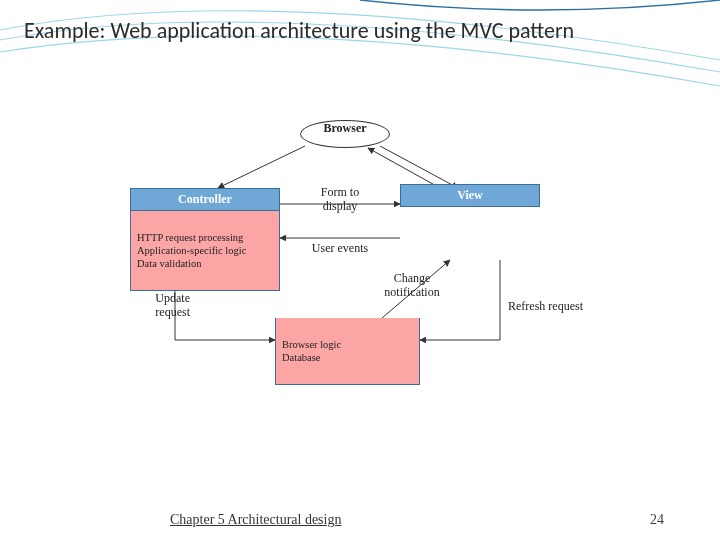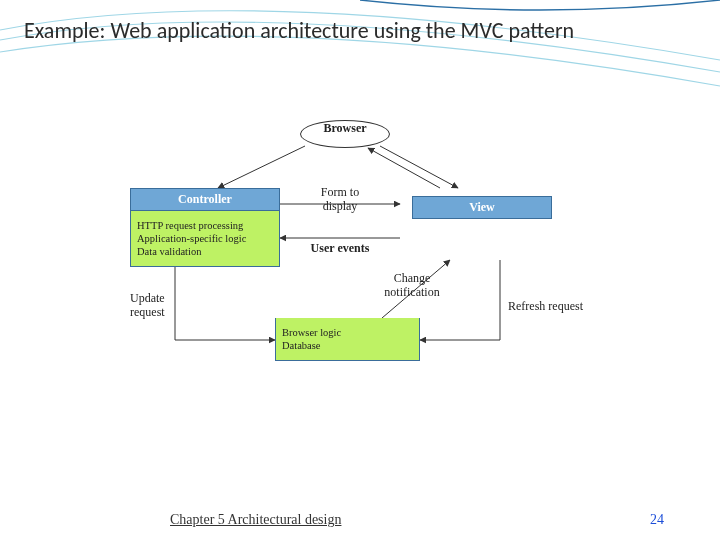--- a/index.html
+++ b/index.html
@@ -56,26 +56,26 @@
   .boxhead {
     background: #6fa7d6;
     color: #fff;
     font-size: 12px;
     font-weight: bold;
     text-align: center;
     padding: 3px 4px;
     border: 1px solid #3a6d9a;
   }
   .boxbody {
-    background: #bef264;
+    background: #fca5a5;
     border: 1px solid #3a6d9a;
     border-top: none;
     font-size: 10.5px;
     color: #222;
-    padding: 8px 6px;
+    padding: 20px 6px;
     line-height: 1.25;
     white-space: pre-line;
   }
   .edge-label {
     position: absolute;
     font-size: 12px;
     color: #222;
     line-height: 1.15;
     text-align: center;
     white-space: pre-line;
@@ -100,21 +100,21 @@
   .footer .chapter {
     position: absolute;
     left: 170px;
     bottom: 0;
     text-decoration: underline;
   }
   .footer .page {
     position: absolute;
     right: 56px;
     bottom: 0;
-    color: #1d4ed8;
+    color: #404040;
   }
 </style>
 </head>
 <body>
 
 <svg class="swoosh" viewBox="0 0 720 100">
   <path d="M 0 30 Q 260 -20 720 60" stroke="#9fd6e6" stroke-width="1.2" fill="none"></path>
   <path d="M 0 40 Q 260 -8 720 72" stroke="#9fd6e6" stroke-width="1.2" fill="none"></path>
   <path d="M 0 52 Q 280 8 720 86" stroke="#9fd6e6" stroke-width="1.2" fill="none"></path>
   <path d="M 360 0 Q 540 20 720 0" stroke="#2b6fa5" stroke-width="1.4" fill="none"></path>
@@ -152,36 +152,36 @@
     <span>Browser</span>
   </div>
 
   <div class="node" style="left:20px; top:68px; width:150px;">
     <div class="boxhead">Controller</div>
     <div class="boxbody">HTTP request processing
 Application-specific logic
 Data validation</div>
   </div>
 
-  <div class="node" style="left:290px; top:76px; width:140px;margin-left:12px;">
+  <div class="node" style="left:290px; top:64px; width:140px;">
     <div class="boxhead">View</div>
   </div>
 
   <div class="node" style="left:165px; top:198px; width:145px;">
     <div class="boxbody">Browser logic
 Database</div>
   </div>
 
   <div class="edge-label" style="left:195px; top:66px; width:70px;">Form to
 display</div>
-  <div class="edge-label" style="left:195px; top:122px; width:70px;font-weight:bold;">User events</div>
+  <div class="edge-label" style="left:195px; top:122px; width:70px;">User events</div>
   <div class="edge-label" style="left:262px; top:152px; width:80px;">Change
 notification</div>
   <div class="edge-label" style="left:398px; top:180px; width:90px; text-align:left;">Refresh request</div>
-  <div class="edge-label" style="left:20px; top:172px; width:60px; text-align:left;">Update
+  <div class="edge-label" style="left:20px; top:172px; width:60px; text-align:right;">Update
 request</div>
 
 </div>
 
 <div class="footer">
   <span class="chapter">Chapter 5 Architectural design</span>
   <span class="page">24</span>
 </div>
 
 </body></html>

